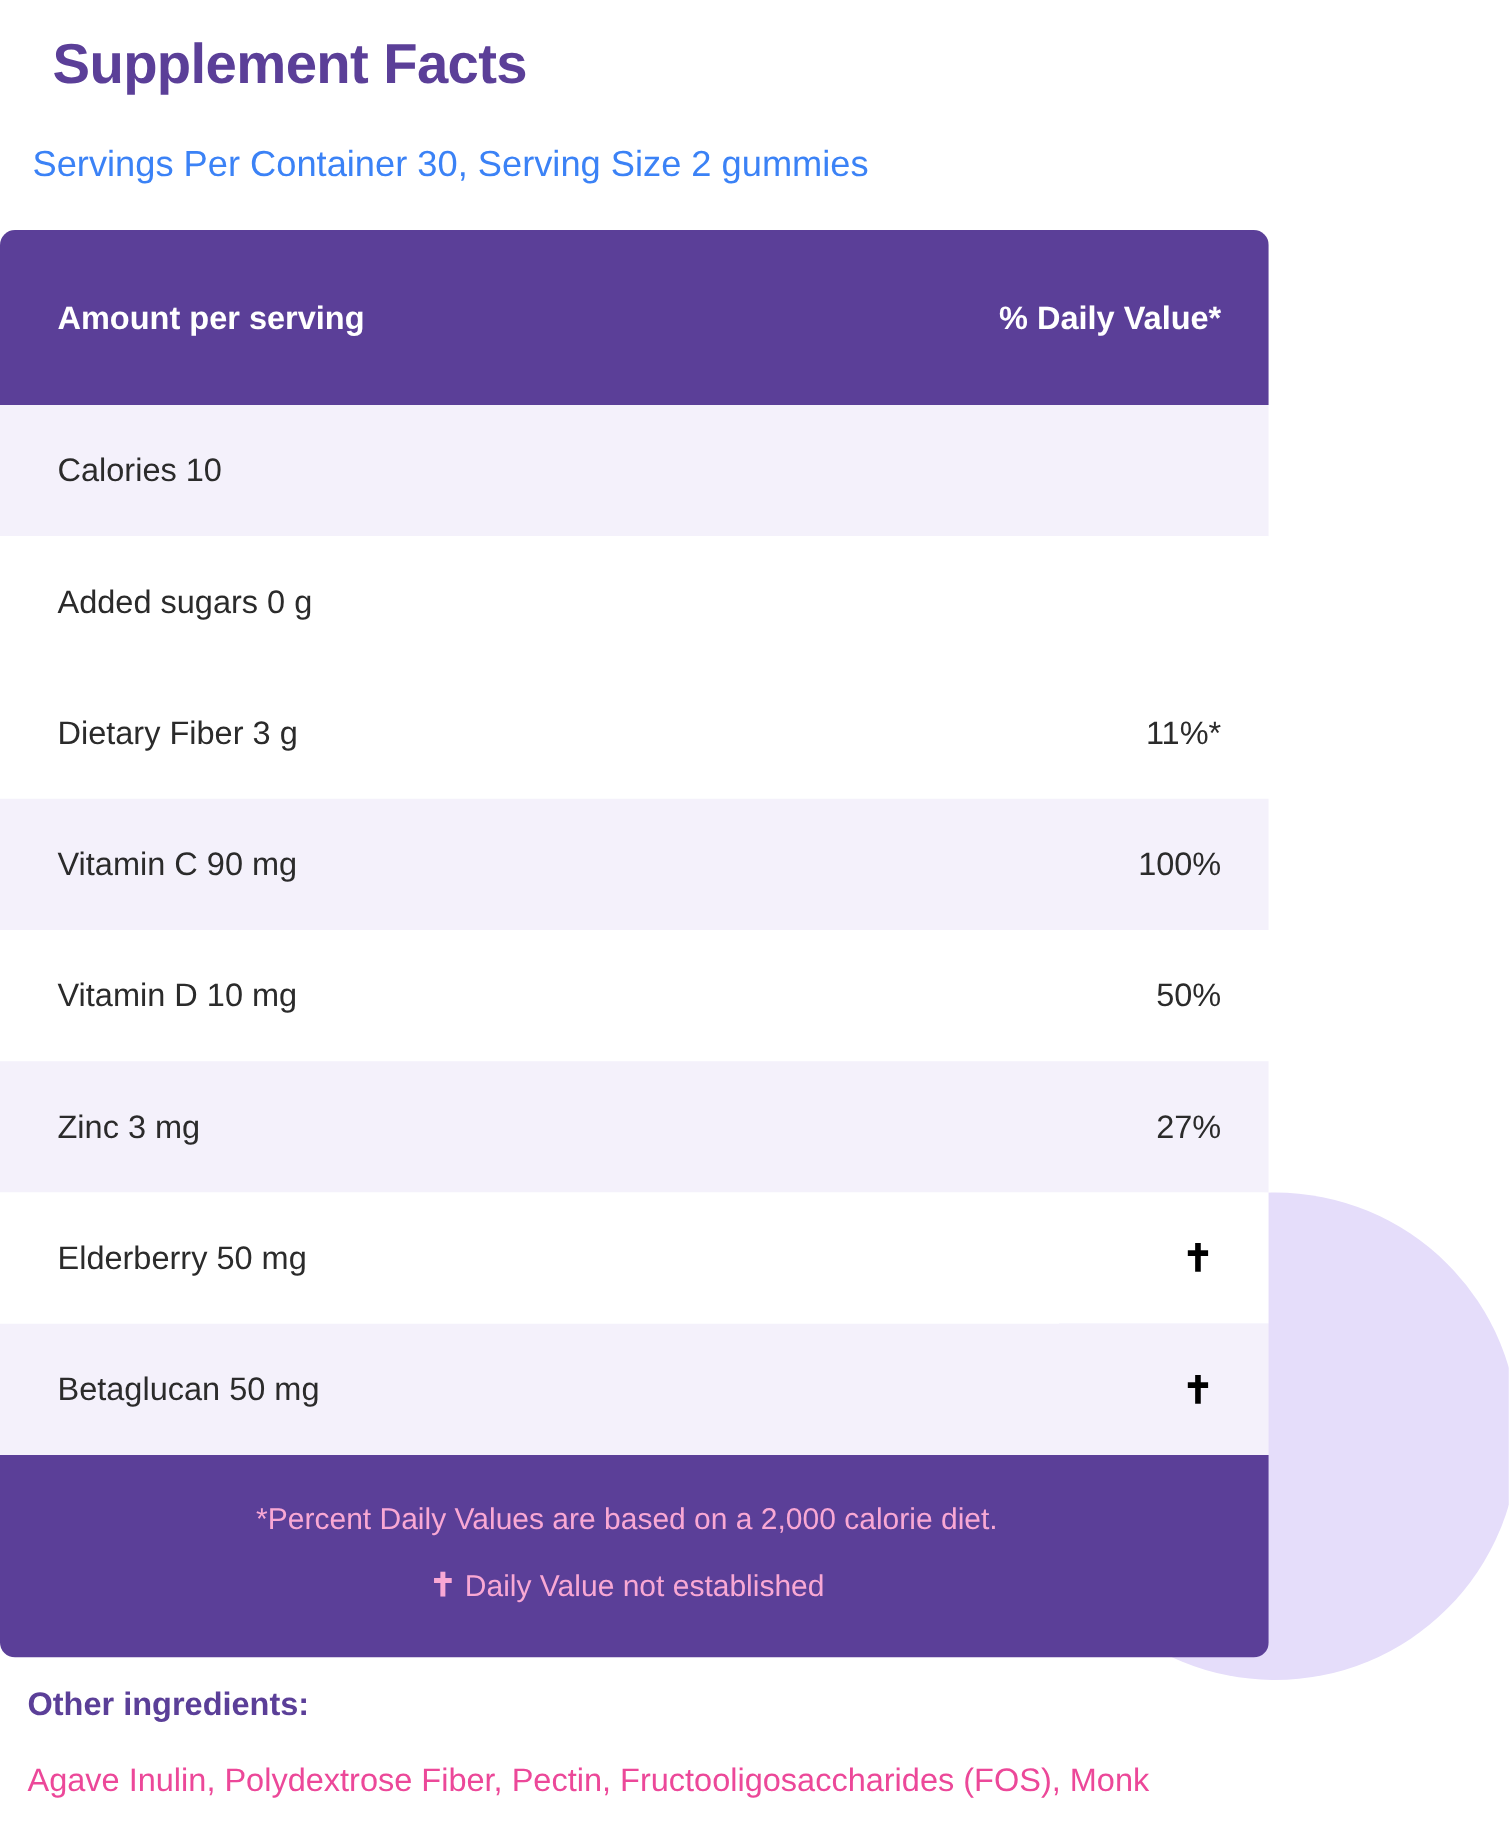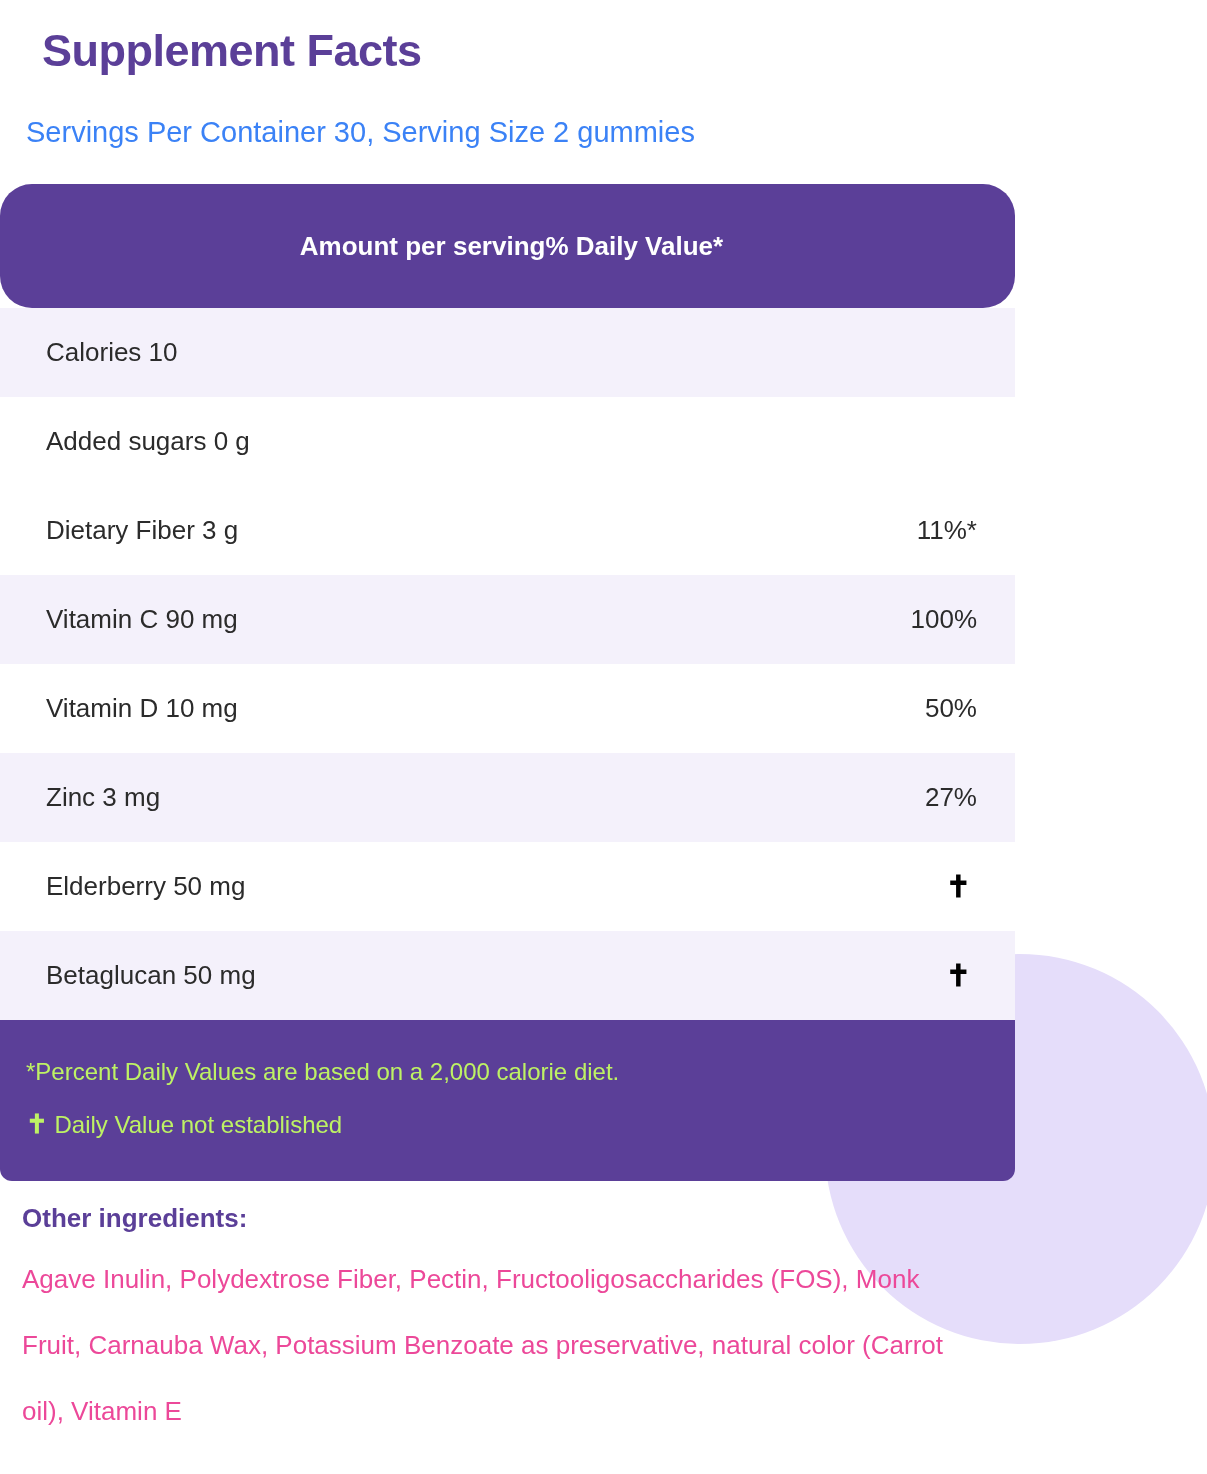--- a/index.html
+++ b/index.html
@@ -65,42 +65,41 @@
     border-radius: 12px;
     overflow: hidden;
     position: relative;
     z-index: 2;
     box-shadow: none;
   }
 
   .panel-header {
     background: #5b3f98;
     color: #ffffff;
-    height: 124px;
+    height: 140px;
     display: flex;
     align-items: center;
-    justify-content: center;
+    justify-content: space-between;
     padding: 0 38px 0 46px;
     box-sizing: border-box;
-    border-radius: 32px;
   }
   .panel-header .h-left {
     font-size: 26px;
     font-weight: bold;
   }
   .panel-header .h-right {
     font-size: 26px;
     font-weight: bold;
   }
 
   .row {
     display: flex;
     align-items: center;
     justify-content: space-between;
-    height: 89px;
+    height: 105px;
     padding: 0 38px 0 46px;
     box-sizing: border-box;
     background: #ffffff;
   }
   .row.alt {
     background: #f4f1fb;
   }
   .row .label {
     font-size: 26px;
     color: #2b2b2b;
@@ -113,23 +112,24 @@
   }
   .row .value.dagger {
     font-size: 30px;
     font-weight: bold;
     color: #000000;
     padding-right: 6px;
   }
 
   .panel-footer {
     background: #5b3f98;
-    color: #bef264;
+    color: #f9a8d4;
     padding: 26px 38px 30px 26px;
     box-sizing: border-box;
+    text-align: center;
   }
   .panel-footer .fnote {
     font-size: 24px;
     line-height: 52px;
     font-weight: 400;
   }
   .panel-footer .fnote .dag {
     font-weight: bold;
     font-size: 26px;
   }

